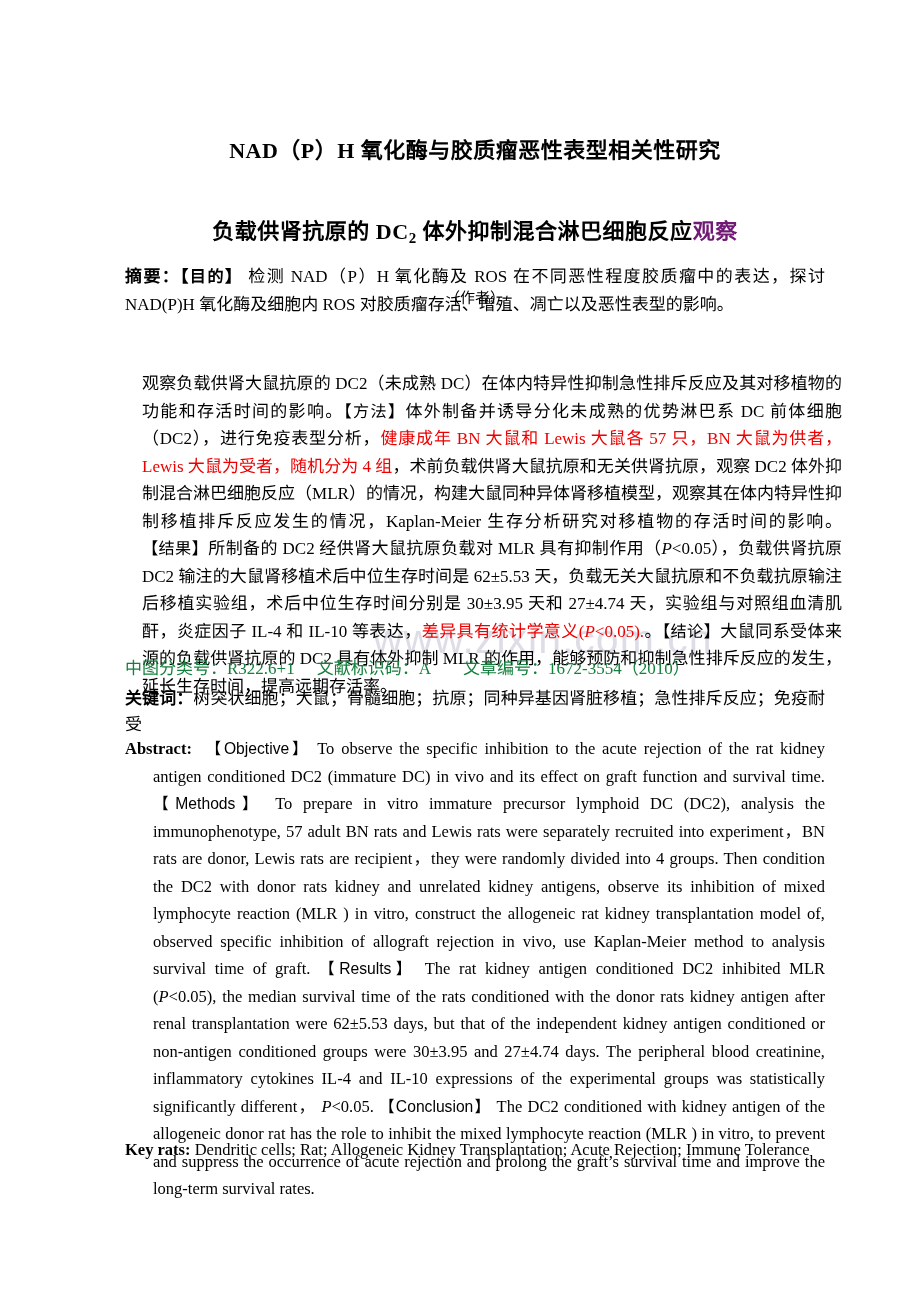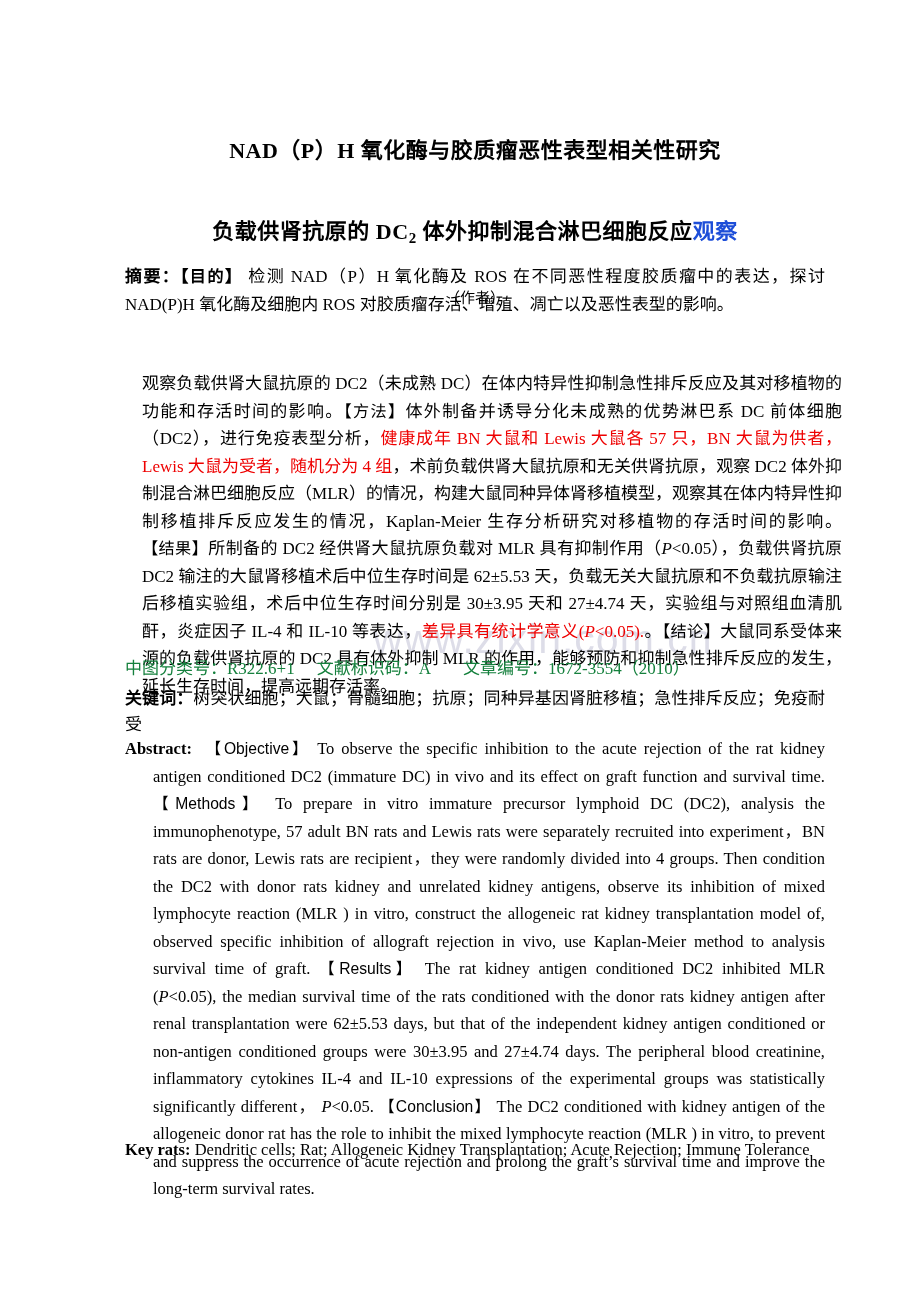--- a/index.html
+++ b/index.html
@@ -175,21 +175,21 @@
 <body style="background: rgb(255, 255, 255); color: rgb(0, 0, 0);">
 
 <div class="page">
 
   <div class="content">
 
     <div class="watermark" style="color: rgb(216, 216, 228);">www.zixin.com.cn</div>
 
     <h1 class="title-main">NAD（P）H 氧化酶与胶质瘤恶性表型相关性研究</h1>
 
-    <h2 class="title-sub"><span>负载供肾抗原的 DC</span><sub>2</sub><span> 体外抑制混合淋巴细胞反应</span><span class="red" style="color: #1d4ed8;">观察</span></h2>
+    <h2 class="title-sub"><span>负载供肾抗原的 DC</span><sub>2</sub><span> 体外抑制混合淋巴细胞反应</span><span class="red" style="color: #701a75;">观察</span></h2>
 
     <div class="author-line">（作者）</div>
 
     <div class="para cn abstract-cn-1"><span class="bold">摘要：</span><span class="bold brk">【目的】</span><span>  检测 NAD（P）H 氧化酶及 ROS 在不同恶性程度胶质瘤中的表达，探讨 NAD(P)H 氧化酶及细胞内 ROS 对胶质瘤存活、增殖、凋亡以及恶性表型的影响。</span></div>
 
     <div class="para cn abstract-cn-2"><span>观察负载供肾大鼠抗原的 DC2（未成熟 DC）在体内特异性抑制急性排斥反应及其对移植物的功能和存活时间的影响。</span><span class="brk">【方法】</span><span>体外制备并诱导分化未成熟的优势淋巴系 DC 前体细胞（DC2），进行免疫表型分析，</span><span class="red" style="color: rgb(238, 0, 0);">健康成年 BN 大鼠和 Lewis 大鼠各 57 只，BN 大鼠为供者，Lewis 大鼠为受者，随机分为 4 组</span><span>，术前负载供肾大鼠抗原和无关供肾抗原，观察 DC2 体外抑制混合淋巴细胞反应（MLR）的情况，构建大鼠同种异体肾移植模型，观察其在体内特异性抑制移植排斥反应发生的情况，Kaplan-Meier 生存分析研究对移植物的存活时间的影响。</span><span class="brk">【结果】</span><span>所制备的 DC2 经供肾大鼠抗原负载对 MLR 具有抑制作用（</span><em class="pv">P</em><span>&lt;0.05），负载供肾抗原 DC2 输注的大鼠肾移植术后中位生存时间是 62±5.53 天，负载无关大鼠抗原和不负载抗原输注后移植实验组，术后中位生存时间分别是 30±3.95 天和 27±4.74 天，实验组与对照组血清肌酐，炎症因子 IL-4 和 IL-10 等表达，</span><span class="red" style="color: rgb(238, 0, 0);">差异具有统计学意义(</span><em class="pv red" style="color: rgb(238, 0, 0);">P</em><span class="red" style="color: rgb(238, 0, 0);">&lt;0.05).</span><span>。</span><span class="brk">【结论】</span><span>大鼠同系受体来源的负载供肾抗原的 DC2 具有体外抑制 MLR 的作用，能够预防和抑制急性排斥反应的发生，延长生存时间，提高远期存活率。</span></div>
 
     <div class="cls-line" style="color: #15803d;"><span>中图分类号：</span><span>R322.6+1</span><span class="gap1"></span><span>文献标识码：</span><span>A</span><span class="gap2"></span><span>文章编号：</span><span>1672-3554（2010）</span></div>
 
     <div class="kw-cn"><span class="bold">关键词：</span><span>树突状细胞；大鼠；骨髓细胞；抗原；同种异基因肾脏移植；急性排斥反应；免疫耐受</span></div>

